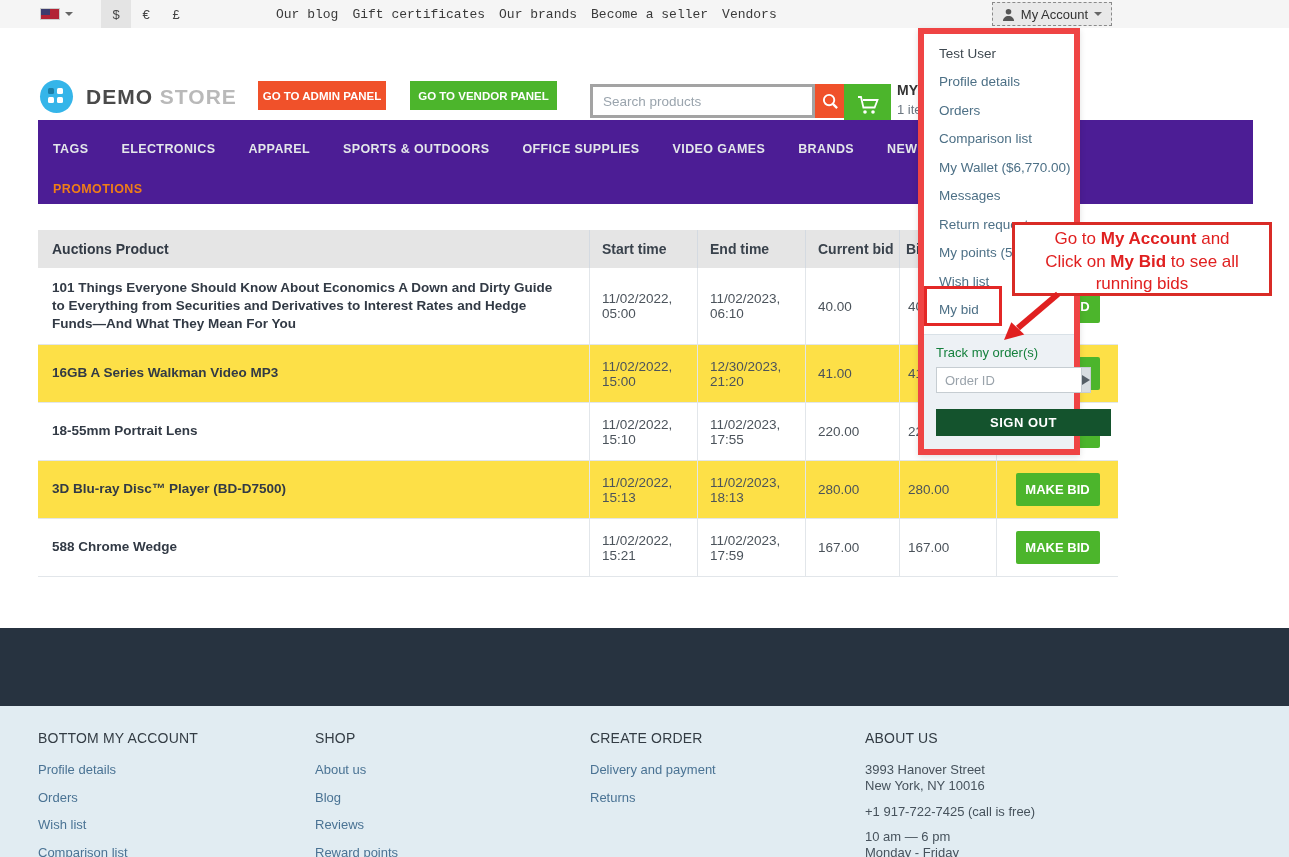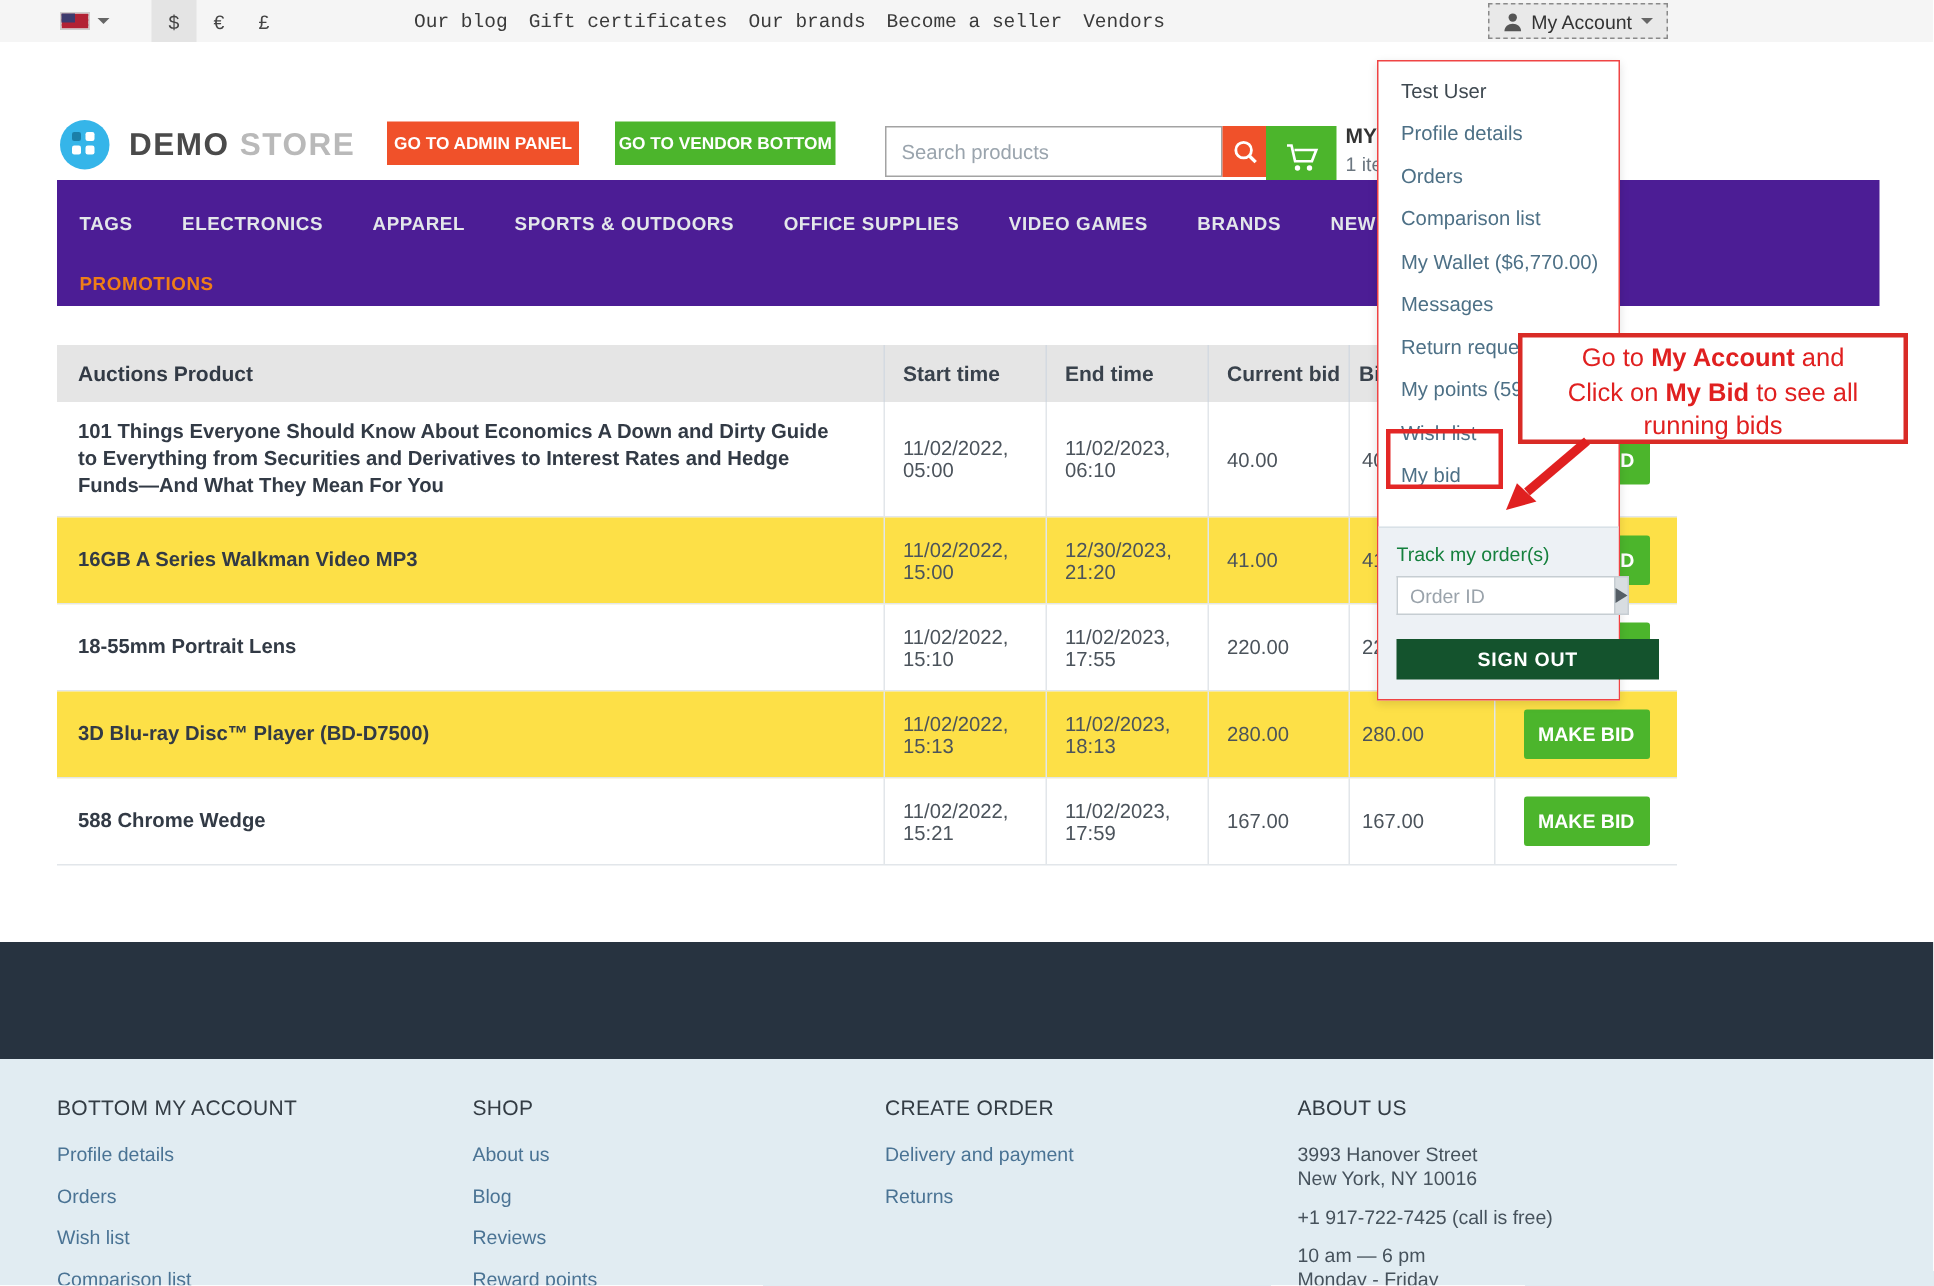--- a/index.html
+++ b/index.html
@@ -26,21 +26,21 @@
   .logo { position:absolute; left:40px; top:52px; display:flex; align-items:center; gap:13px; }
   .logo-mark { width:33px; height:33px; border-radius:50%; background:#35b5e9; position:relative; }
   .logo-mark i { position:absolute; width:6px; height:6px; border-radius:1.5px; background:#fff; }
   .logo-mark i.d { background:#1b7fa8; left:8px; top:8px; }
   .logo-mark i.a { left:17px; top:8px; } .logo-mark i.b { left:8px; top:17px; } .logo-mark i.c { left:17px; top:17px; }
   .logo-text { font-size:21px; font-weight:bold; letter-spacing:1px; color:#4a4a4a; }
   .logo-text .lt { color:#b9b9b9; font-weight:bold; }
   .btn { display:flex; align-items:center; justify-content:center; color:#fff; font-weight:bold; cursor:pointer; }
   .admin-btn { position:absolute; left:258px; top:53px; width:128px; height:29px; background:#f0512a; font-size:11.5px; }
   .vendor-btn { position:absolute; left:410px; top:53px; width:147px; height:29px; background:#4cb52c; font-size:11.5px; }
-  .search-input { position:absolute; left:590px; top:56px; width:225px; height:34px; border:1px solid #a3a3a3; padding:0 10px; font-size:13.5px; color:#15803d; font-family:"Liberation Sans", sans-serif; }
+  .search-input { position:absolute; left:590px; top:56px; width:225px; height:34px; border:3px solid #a3a3a3; padding:0 10px; font-size:13.5px; color:#15803d; font-family:"Liberation Sans", sans-serif; }
   .search-input::placeholder { color:#9aa4ad; }
   .search-btn { position:absolute; left:815px; top:56px; width:31px; height:34px; background:#f0512a; }
   .cart-btn { position:absolute; left:844px; top:56px; width:47px; height:41px; background:#4cb52c; }
   .cart-title { position:absolute; left:897px; top:54px; font-size:14px; font-weight:bold; color:#333; white-space:nowrap; }
   .cart-items { position:absolute; left:897px; top:74px; font-size:13px; color:#6b7680; white-space:nowrap; }
 
   
   .nav { position:absolute; left:38px; top:120px; width:1215px; height:84px; background:#4c1d95; color:#e3e7ea; padding:13px 0 0 15px; }
   .nav-row { display:flex; gap:33px; height:32px; align-items:center; font-size:12.5px; font-weight:bold; letter-spacing:0.4px; white-space:nowrap; }
   .nav-row span { cursor:pointer; }
@@ -58,21 +58,21 @@
   .tbody .trow.alt { background:#fde047; }
   .tbody .trow { height:58px; }
   .tbody .trow.tall { height:77px; }
   .prod-cell { padding-left:14px; padding-right:22px; font-weight:bold; color:#323a45; line-height:1.35; cursor:pointer; }
   .bid-cell { padding-left:8px; }
   .bid-head { padding-left:6px; }
   .action-cell { justify-content:center; padding-left:0; }
   .makebid { width:84px; height:33px; background:#4cb52c; font-size:13px; border-radius:2px; }
 
   
-  .dropdown { position:absolute; left:918px; top:40px; width:162px; height:427px; background:#fff; border:1px solid #ef4444; box-shadow:0 2px 6px rgba(0,0,0,.12); z-index:30; }
+  .dropdown { position:absolute; left:918px; top:28px; width:162px; height:427px; background:#fff; border:6px solid #ef4444; box-shadow:0 2px 6px rgba(0,0,0,.12); z-index:30; }
   .dd-items { padding-top:5px; }
   .dd-item { height:28.5px; display:flex; align-items:center; padding-left:15px; font-size:13.5px; color:#4d7086; cursor:pointer; white-space:nowrap; }
   .dd-item.user { color:#3f4951; }
   .dd-track { position:absolute; bottom:0; left:0; right:0; height:115px; background:#edf1f5; border-top:1px solid #d9e1e7; padding:10px 12px 0 12px; }
   .dd-track-label { font-size:13px; color:#15803d; margin-bottom:7px; }
   .dd-track-row { display:flex; }
   .order-input { width:145px; height:26px; border:1px solid #c6cdd2; border-right:none; padding:0 8px; font-size:13px; color:#444; font-family:"Liberation Sans", sans-serif; }
   .order-input::placeholder { color:#9aa3ab; }
   .order-go { width:30px; height:26px; background:#d8dde1; border:1px solid #c6cdd2; display:flex; align-items:center; justify-content:center; cursor:pointer; }
   .order-go i { width:0; height:0; border-top:5px solid transparent; border-bottom:5px solid transparent; border-left:8px solid #555e66; }
@@ -132,21 +132,21 @@
     <div class="logo">
       <span class="logo-mark">
           <i class="d"></i>
           <i class="a"></i>
           <i class="b"></i>
           <i class="c"></i>
         </span>
       <span class="logo-text"><span>DEMO</span> <span class="lt">STORE</span></span>
     </div>
     <div class="btn admin-btn">GO TO ADMIN PANEL</div>
-    <div class="btn vendor-btn">GO TO VENDOR BOTTOM</div>
+    <div class="btn vendor-btn">GO TO VENDOR PANEL</div>
     <input class="search-input" placeholder="Search products" style="">
     <div class="btn search-btn">
       <svg width="17" height="17" viewBox="0 0 18 18">
           <circle cx="7.5" cy="7.5" r="5.5" fill="none" stroke="#fff" stroke-width="2"></circle>
           <line x1="11.8" y1="11.8" x2="16" y2="16" stroke="#fff" stroke-width="2.4"></line>
         </svg>
     </div>
     <div class="btn cart-btn">
       <svg width="24" height="22" viewBox="0 0 24 22">
           <path d="M2 3h3l2.4 10.5h11.2L21.5 6H7" fill="none" stroke="#fff" stroke-width="1.8"></path>

